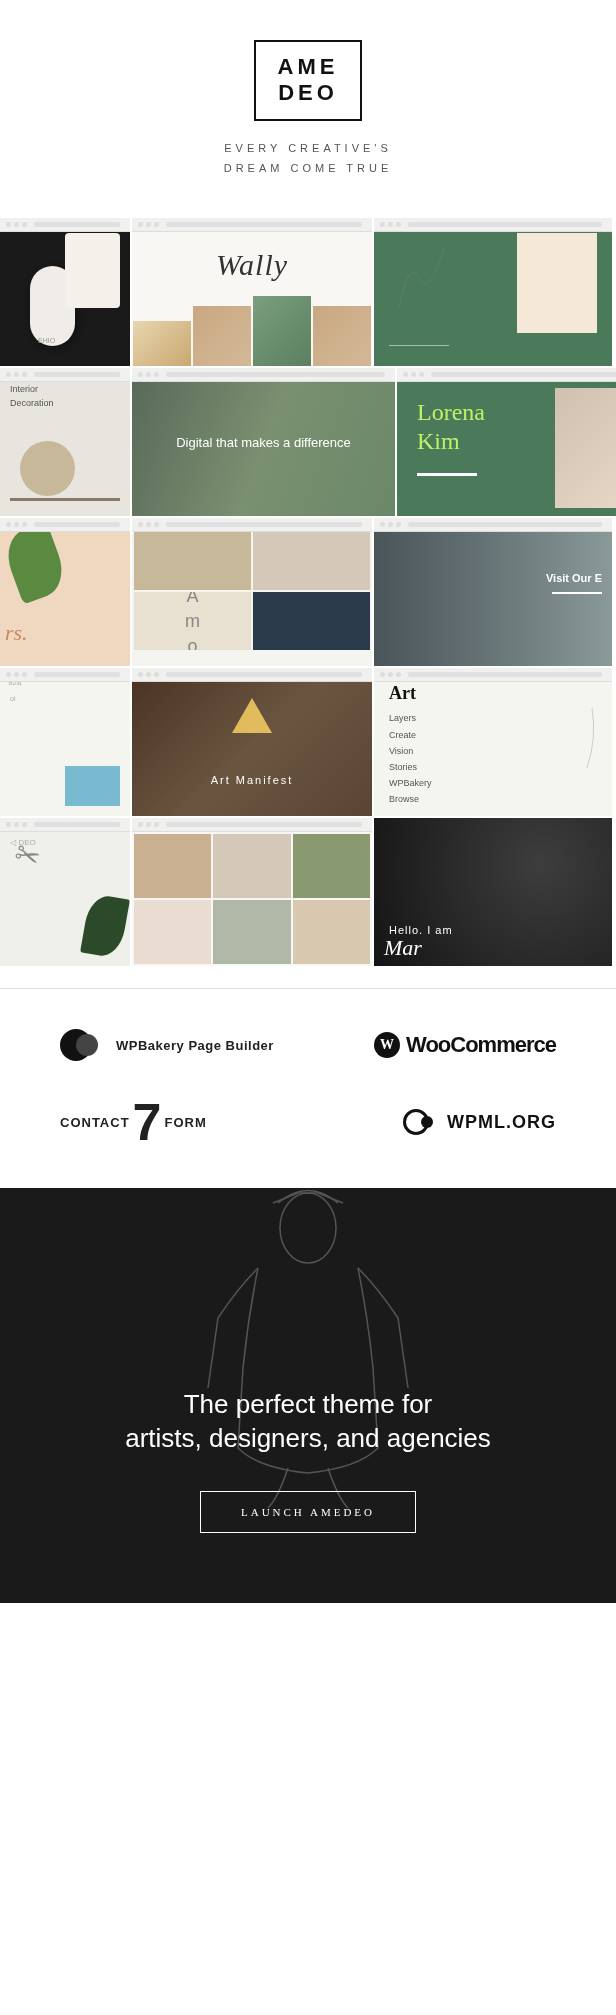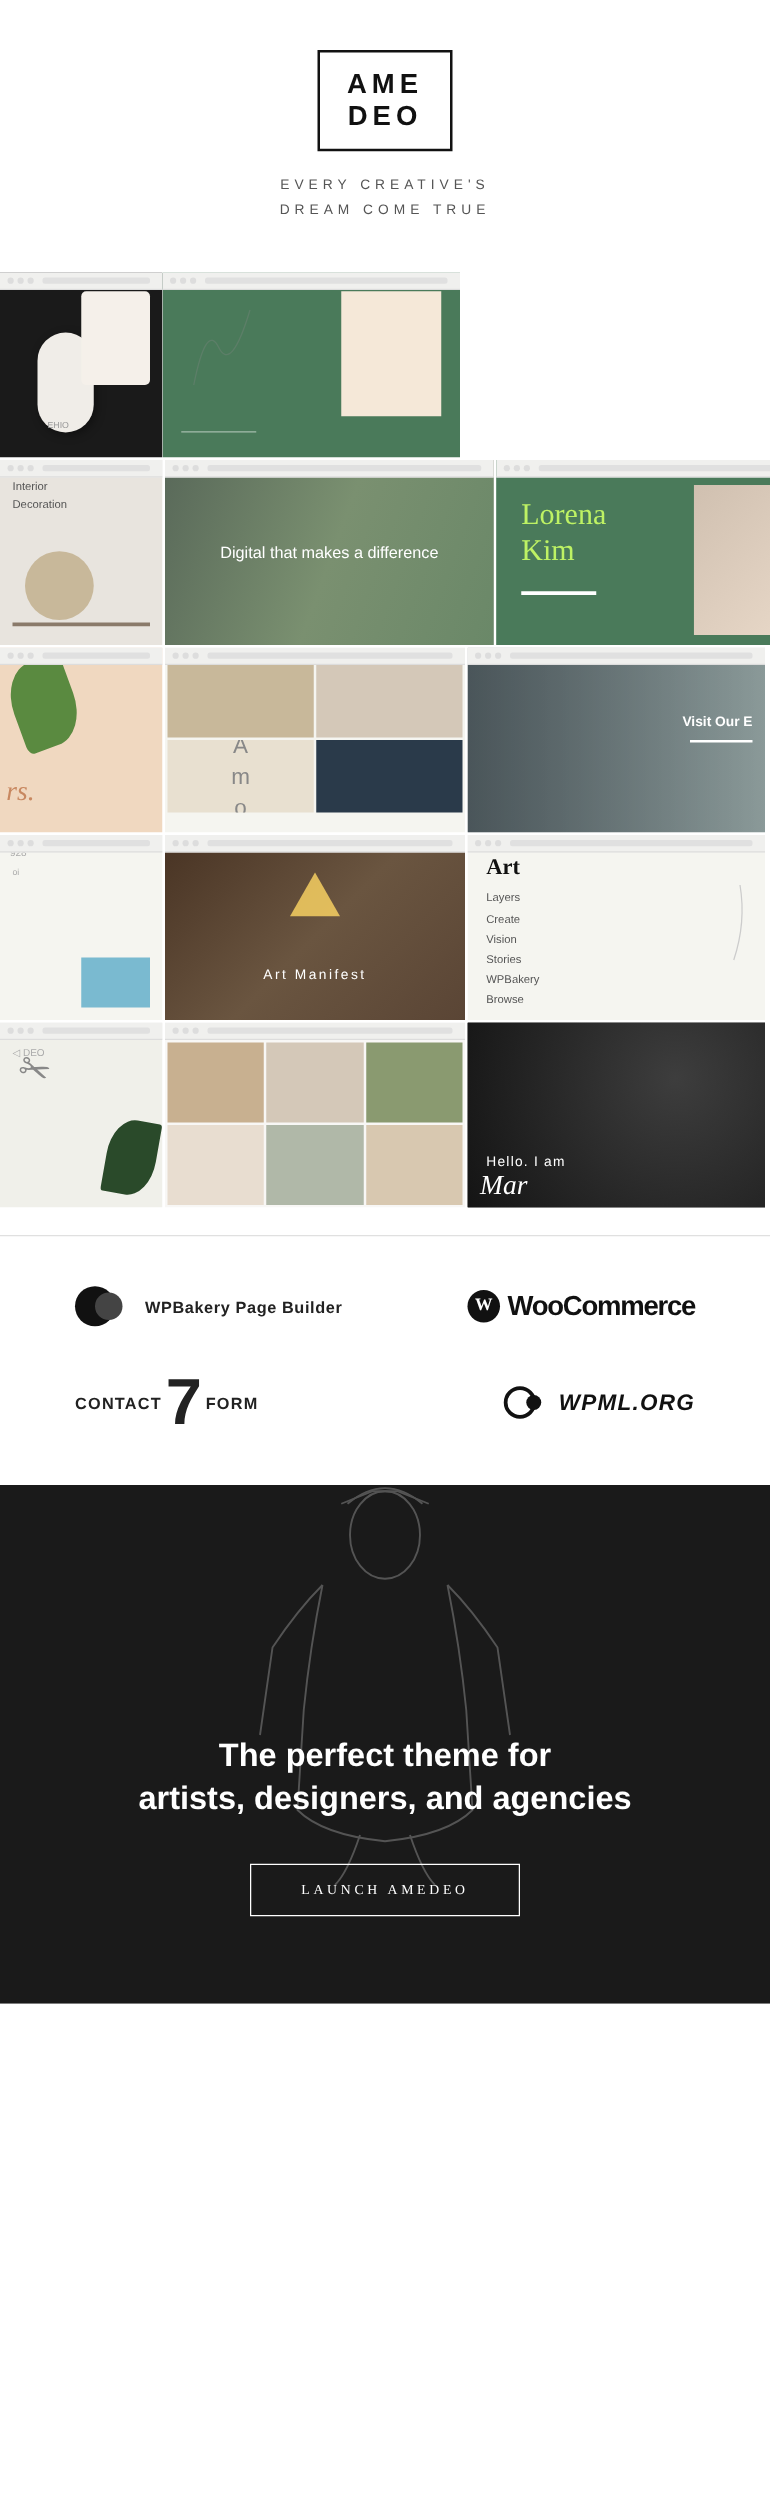--- a/index.html
+++ b/index.html
@@ -479,21 +479,20 @@
       color: #222;
       line-height: 1;
       margin: 0 3px;
     }
 
     
     .wpml-logo {
       display: flex;
       align-items: center;
       gap: 6px;
-      font-style: italic;
     }
     .wpml-text {
       font-family: 'Helvetica Neue', Arial, sans-serif;
       font-size: 18px;
       font-weight: 700;
       color: #111;
       letter-spacing: 1px;
     }
 
     
@@ -512,21 +511,21 @@
       width: 300px;
       height: 320px;
       opacity: 0.25;
     }
     .cta-headline {
       position: relative;
       z-index: 2;
       margin-top: 140px;
       font-family: 'Helvetica Neue', Arial, sans-serif;
       font-size: 26px;
-      font-weight: 700;
+      font-weight: 400;
       color: white;
       line-height: 1.3;
       margin-bottom: 35px;
     }
     .cta-button {
       position: relative;
       z-index: 2;
       display: inline-block;
       border: 1px solid white;
       padding: 14px 40px;
@@ -563,20 +562,37 @@
         <div class="chrome-dot"></div>
         <div class="chrome-dot"></div>
         <div class="chrome-dot"></div>
         <div class="chrome-bar"></div>
       </div>
       <div class="r1c1-bg" style="width:100%;height:100%;padding-top:14px;">
         <div class="r1c1-tablet"></div>
         <div class="r1c1-phone-text">EHIO</div>
       </div>
     </div>
+    <div class="grid-cell row1-cell2">
+      <div class="mini-chrome">
+        <div class="chrome-dot"></div>
+        <div class="chrome-dot"></div>
+        <div class="chrome-dot"></div>
+        <div class="chrome-bar"></div>
+      </div>
+      <div class="r1c2-bg" style="width:100%;height:100%;padding-top:14px;position:relative;">
+        <div class="wally-text">Wally</div>
+        <div class="r1c2-illustration">
+          <div class="illus-block-2"></div>
+          <div class="illus-block"></div>
+          <div class="illus-block-3"></div>
+          <div class="illus-block"></div>
+        </div>
+      </div>
+    </div>
     <div class="grid-cell row1-cell3">
       <div class="mini-chrome">
         <div class="chrome-dot"></div>
         <div class="chrome-dot"></div>
         <div class="chrome-dot"></div>
         <div class="chrome-bar"></div>
       </div>
       <div class="r1c3-bg" style="width:100%;height:100%;padding-top:14px;position:relative;">
         <div class="r1c3-inner"></div>
         <div class="r1c3-line"></div>

